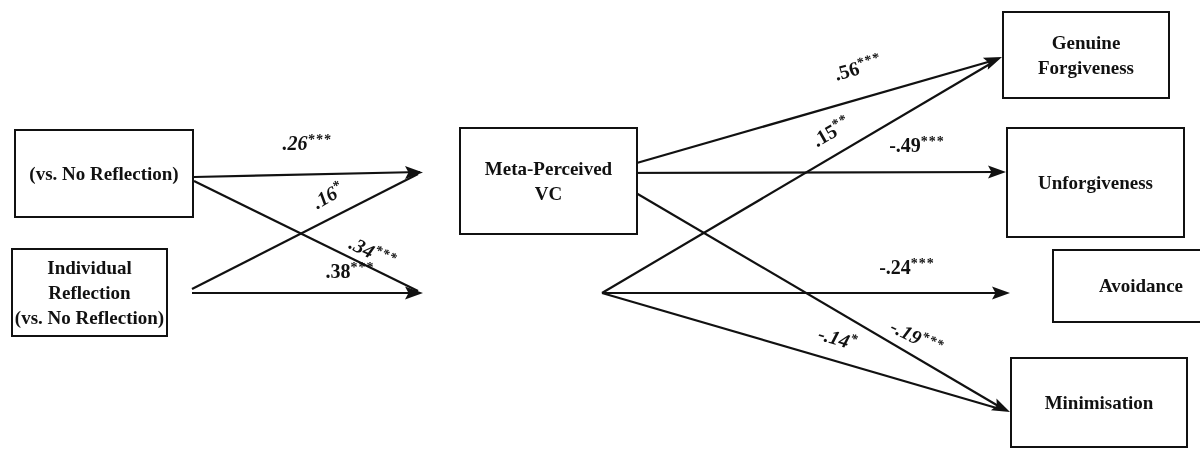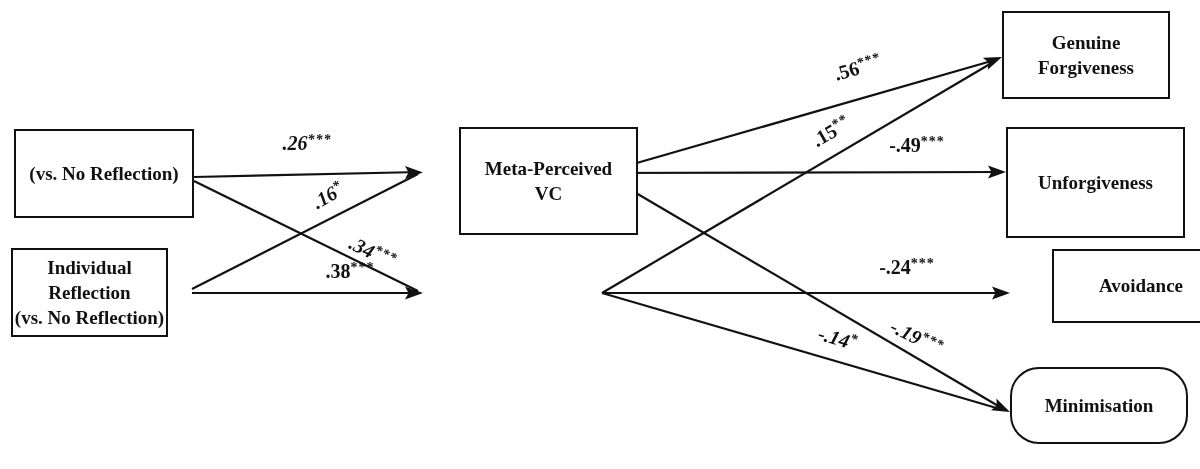--- a/index.html
+++ b/index.html
@@ -86,21 +86,21 @@
   </div>
 
   <div class="box" style="left:1006px;top:127px;width:179px;height:111px;">
     <span>Unforgiveness</span>
   </div>
 
   <div class="box" style="left:1052px;top:249px;width:178px;height:74px;">
     <span>Avoidance</span>
   </div>
 
-  <div class="box" style="left:1010px;top:367px;width:178px;height:77px;border-radius:29px;">
+  <div class="box" style="left:1010px;top:357px;width:178px;height:91px;">
     <span>Minimisation</span>
   </div>
 
   <div class="coef" style="left:307px;top:143px;transform:translate(-50%,-50%);font-style:italic;">
     <span>.26</span><sup>***</sup>
   </div>
 
   <div class="coef it" style="left:328px;top:195px;transform:translate(-50%,-50%) rotate(-30deg);">
     <span>.16</span><sup>*</sup>
   </div>

